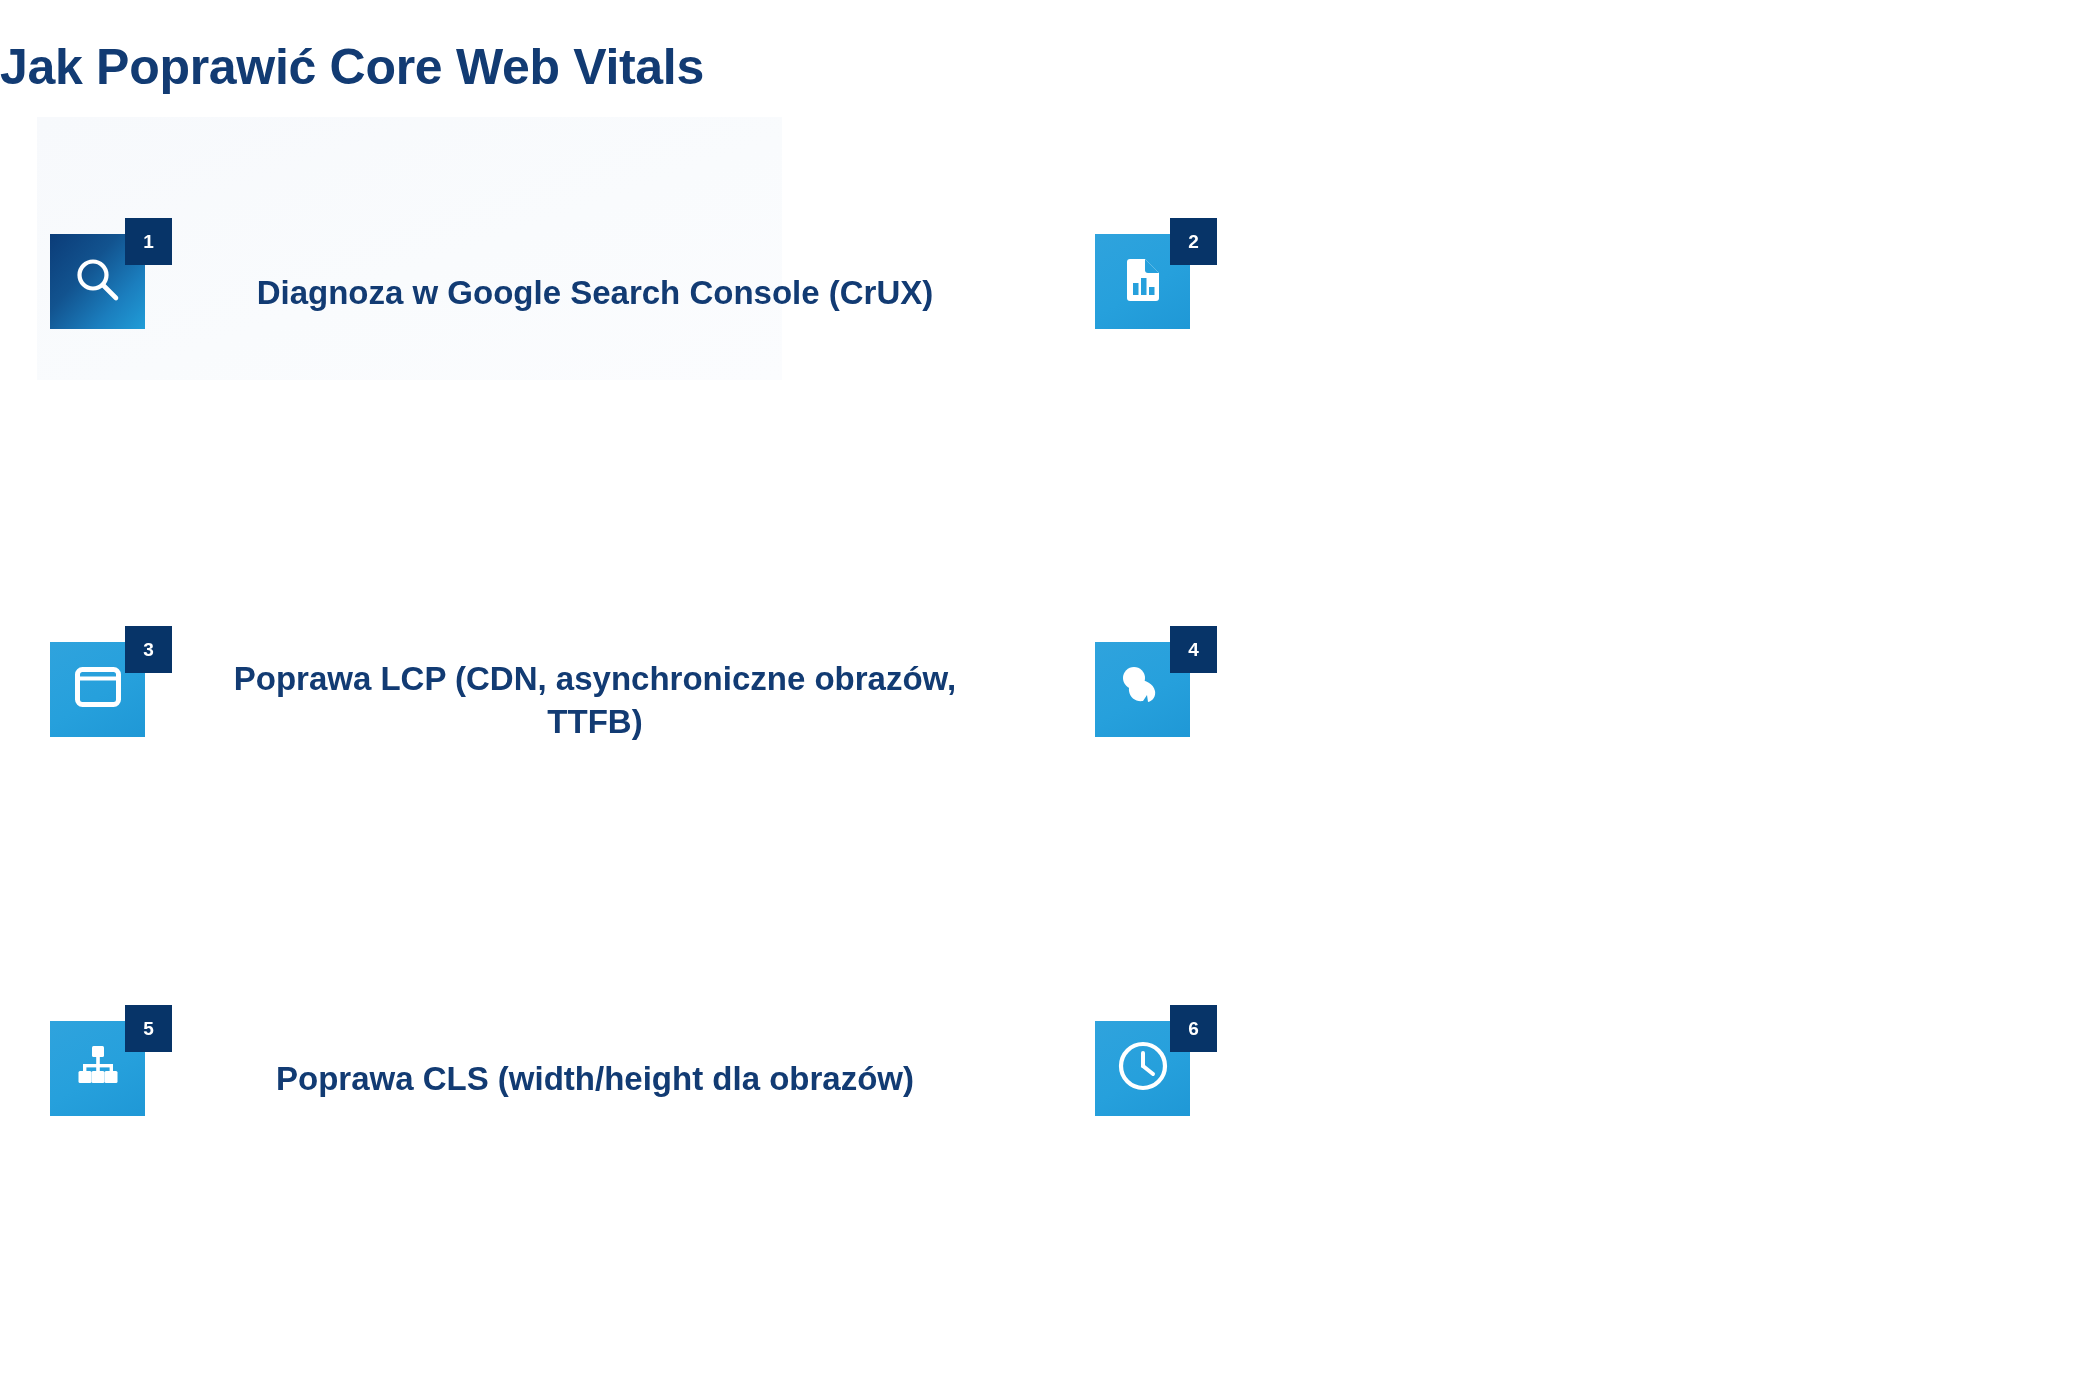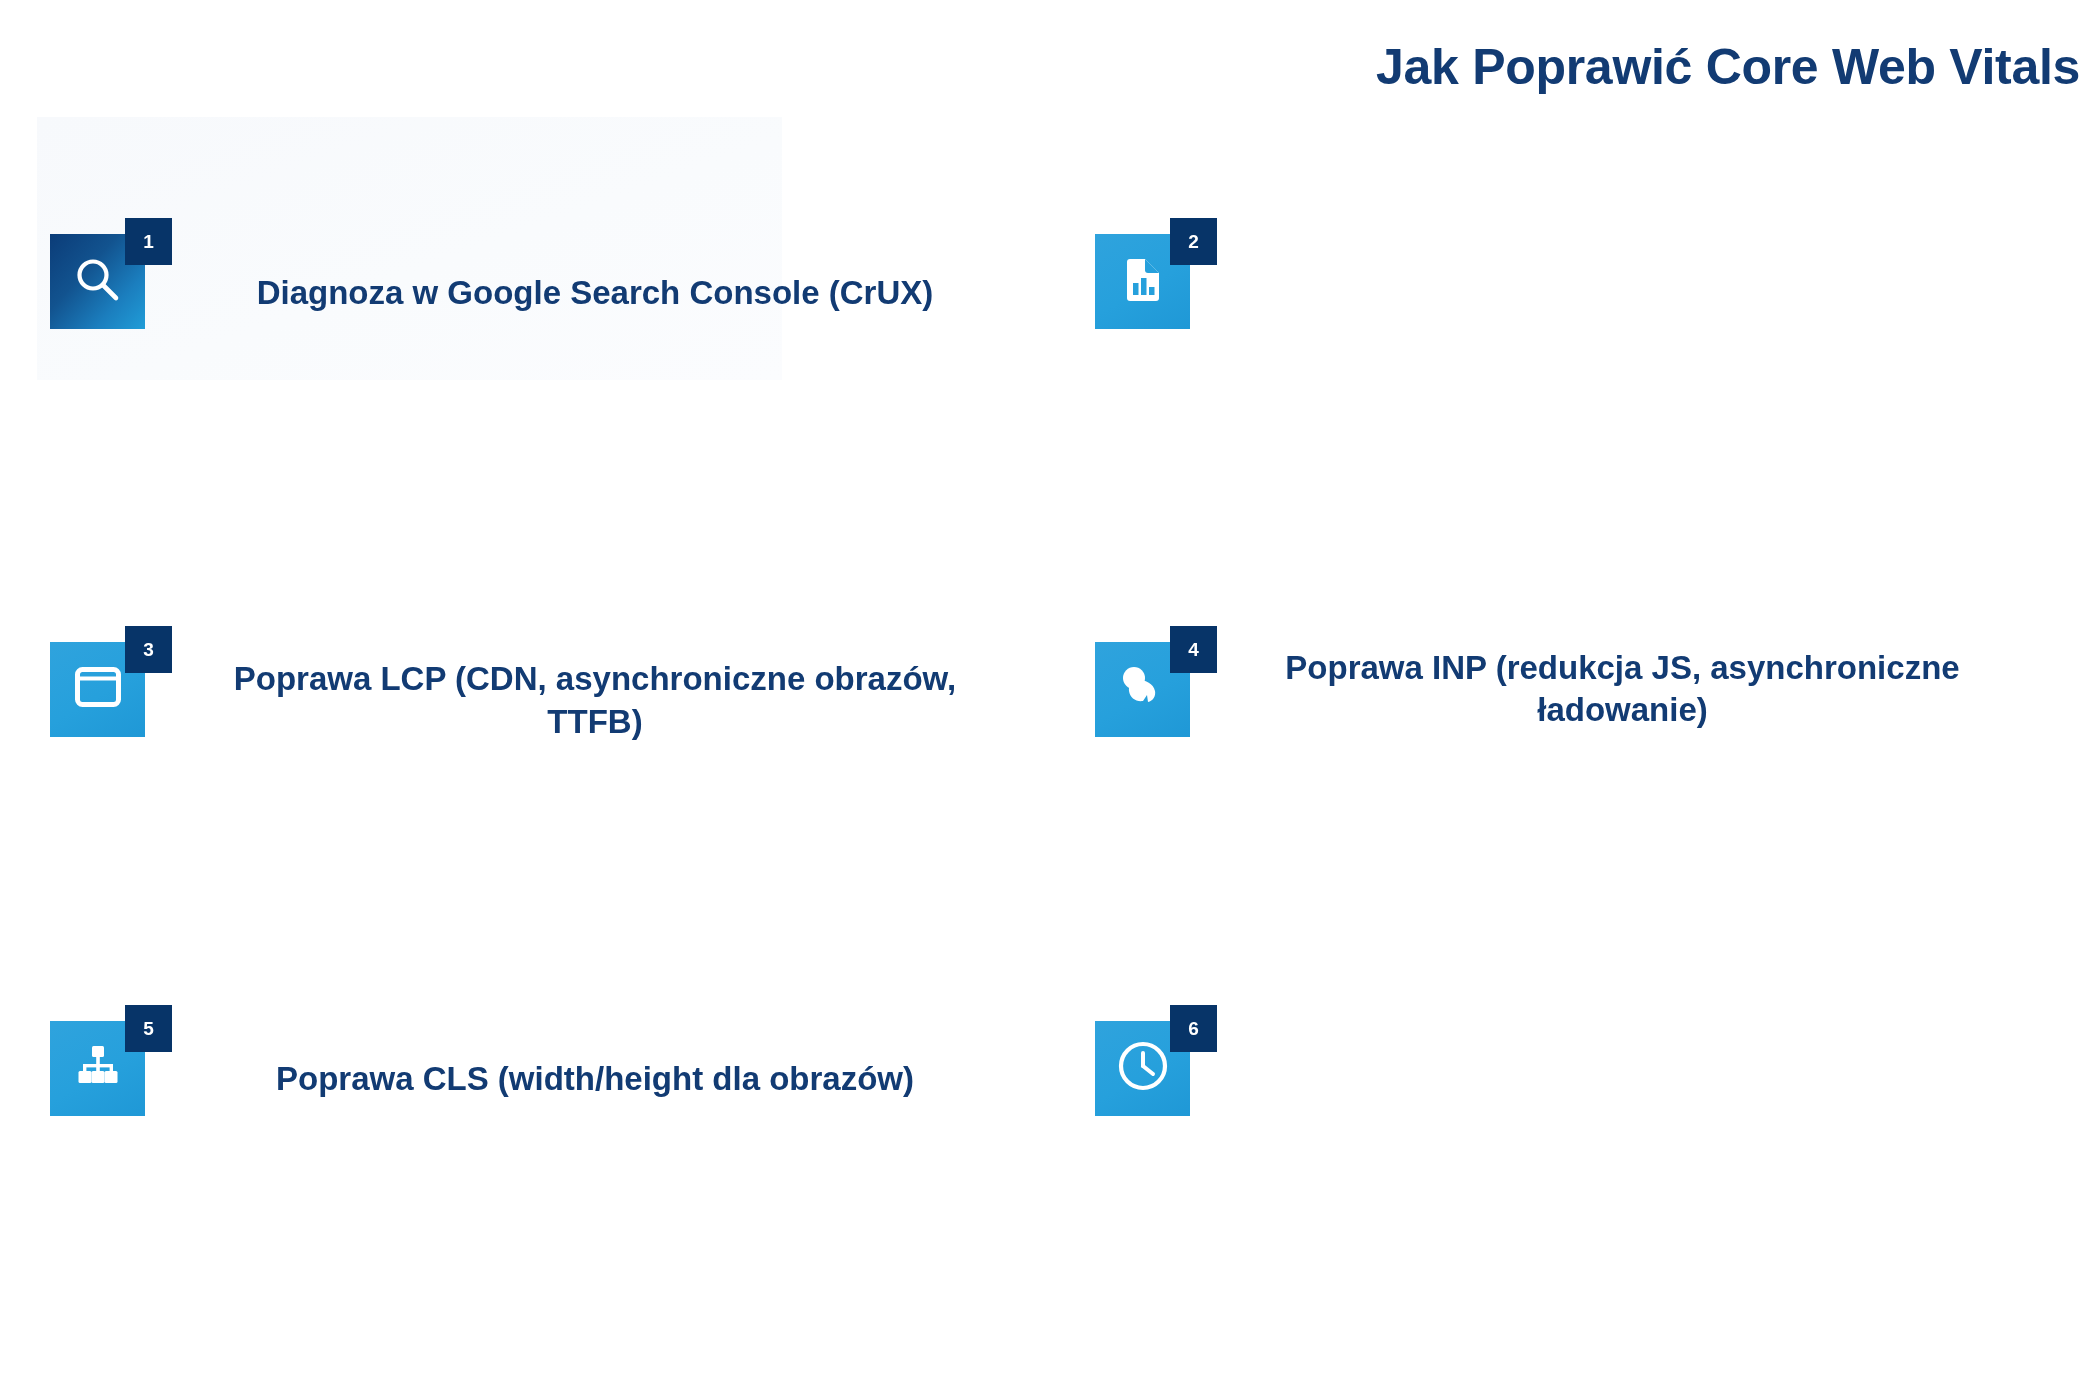--- a/index.html
+++ b/index.html
@@ -6,21 +6,21 @@
   html,body { width:2080px; height:1388px; }
   body {
     background:#ffffff;
     font-family:"Liberation Sans", sans-serif;
     overflow:hidden;
     position:relative;
   }
   #page-title {
     position:absolute;
     top:38px; left:0; width:2080px;
-    text-align:right;
+    text-align:left;
     font-size:50px;
     font-weight:bold;
     color:#123b73;
     letter-spacing:-0.3px;
     white-space:nowrap;
   }
   
   #highlight-panel {
     position:absolute;
     left:37px; top:117px;
@@ -167,21 +167,20 @@
           <span class="ico">
             <svg width="48" height="44" viewBox="0 0 48 44">
               <circle cx="15" cy="13" r="11" fill="#ffffff"></circle>
               <path d="M17 15 c8 -1 17 3 19 11 c1 5 -2 10 -7 11 l-1 -7 l-4 6
                        c-7 1 -13 -3 -14 -10 c-0.5 -5 2 -10 7 -11 z" fill="#ffffff"></path>
             </svg>
           </span>
         </div>
         <div class="badge">4</div>
       </div>
-      <div class="label">Poprawa INP (redukcja JS, asynchroniczne ładowanie)</div>
     </div>
   </div>
 
   <div class="cell r3 col-left">
     <div class="cell-inner">
       <div class="tile-wrap">
         <div class="tile flat">
           <span class="ico">
             <svg width="46" height="42" viewBox="0 0 46 42">
               <rect x="17" y="1" width="12" height="11" rx="1.5" fill="#ffffff"></rect>

